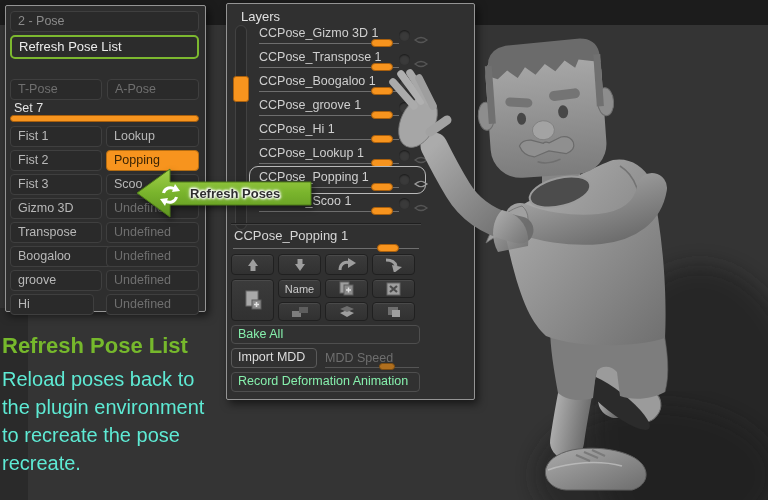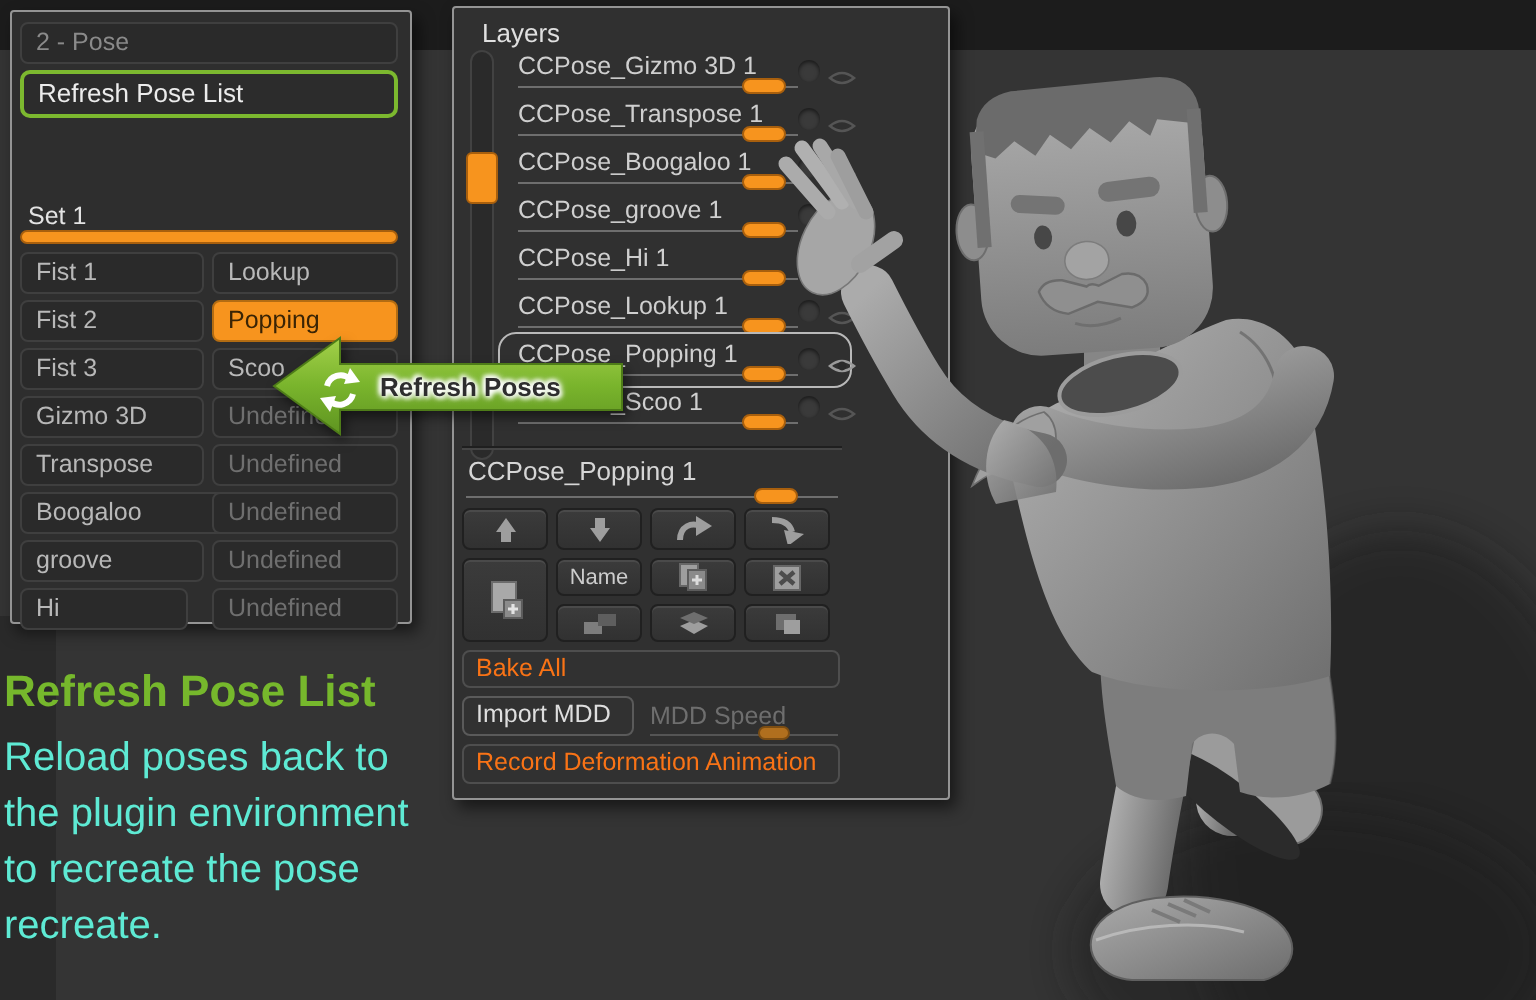--- a/index.html
+++ b/index.html
@@ -64,21 +64,21 @@
         box-shadow:0 1px 0 #454545;}
   .active-name{position:absolute;left:7px;top:224px;color:#d6d6d6;font-size:13px;}
   .active-track{position:absolute;left:6px;top:244px;width:186px;height:1px;background:#6e6e6e;}
   .active-pill{position:absolute;left:150px;top:240px;width:22px;height:8px;background:#f7941e;
         border:1px solid #a85f0d;border-radius:5px;box-sizing:border-box;}
 
   .abtn{position:absolute;box-sizing:border-box;background:linear-gradient(#3b3b3b,#313131);
         border:1px solid #202020;border-radius:4px;box-shadow:inset 0 1px 0 #4a4a4a;
         display:flex;align-items:center;justify-content:center;color:#cccccc;font-size:11px;}
   .wbtn{position:absolute;box-sizing:border-box;background:#313131;border:1px solid #4e4e4e;
-        border-radius:4px;color:#f97316;font-size:12.5px;line-height:17px;padding-left:6px;
+        border-radius:4px;color:#86efac;font-size:12.5px;line-height:17px;padding-left:6px;
         white-space:nowrap;overflow:hidden;}
   .mdd-speed{position:absolute;left:98px;top:347px;color:#6e6e6e;font-size:12.5px;}
   .mdd-track{position:absolute;left:98px;top:363px;width:94px;height:1px;background:#555;}
   .mdd-pill{position:absolute;left:152px;top:359px;width:16px;height:7px;background:#b06f1e;
         border:1px solid #7c4d12;border-radius:4px;box-sizing:border-box;}
 
   
   #viewport{position:absolute;left:0;top:0;width:768px;height:500px;z-index:1;}
   #character{position:absolute;left:370px;top:0;width:398px;height:500px;z-index:6;pointer-events:none;}
 </style>
@@ -87,22 +87,24 @@
 
 <div id="stage">
   <div class="top-band"></div>
   <div class="left-strip"></div>
   <div id="viewport"></div>
 
   <div id="pose-panel" class="panel">
     <div id="pose-header" class="pbtn dim">2 - Pose</div>
     <div id="refresh-list-btn" class="pbtn">Refresh Pose List</div>
 
-
-    <div class="set-label">Set 1</div>
+    <div class="pbtn dim" style="left:4px;top:73px;width:92px;height:21px;">T-Pose</div>
+    <div class="pbtn dim" style="left:101px;top:73px;width:92px;height:21px;">A-Pose</div>
+
+    <div class="set-label">Set 7</div>
     <div class="set-slider"></div>
 
     <div class="pbtn" style="left:4px;top:120px;width:92px;height:21px;">Fist 1</div>
     <div class="pbtn" style="left:100px;top:120px;width:93px;height:21px;">Lookup</div>
     <div class="pbtn" style="left:4px;top:144px;width:92px;height:21px;">Fist 2</div>
     <div class="pbtn orange" style="left:100px;top:144px;width:93px;height:21px;">Popping</div>
     <div class="pbtn" style="left:4px;top:168px;width:92px;height:21px;">Fist 3</div>
     <div class="pbtn" style="left:100px;top:168px;width:93px;height:21px;">Scoo</div>
     <div class="pbtn" style="left:4px;top:192px;width:92px;height:21px;">Gizmo 3D</div>
     <div class="pbtn dim" style="left:100px;top:192px;width:93px;height:21px;">Undefined</div>

